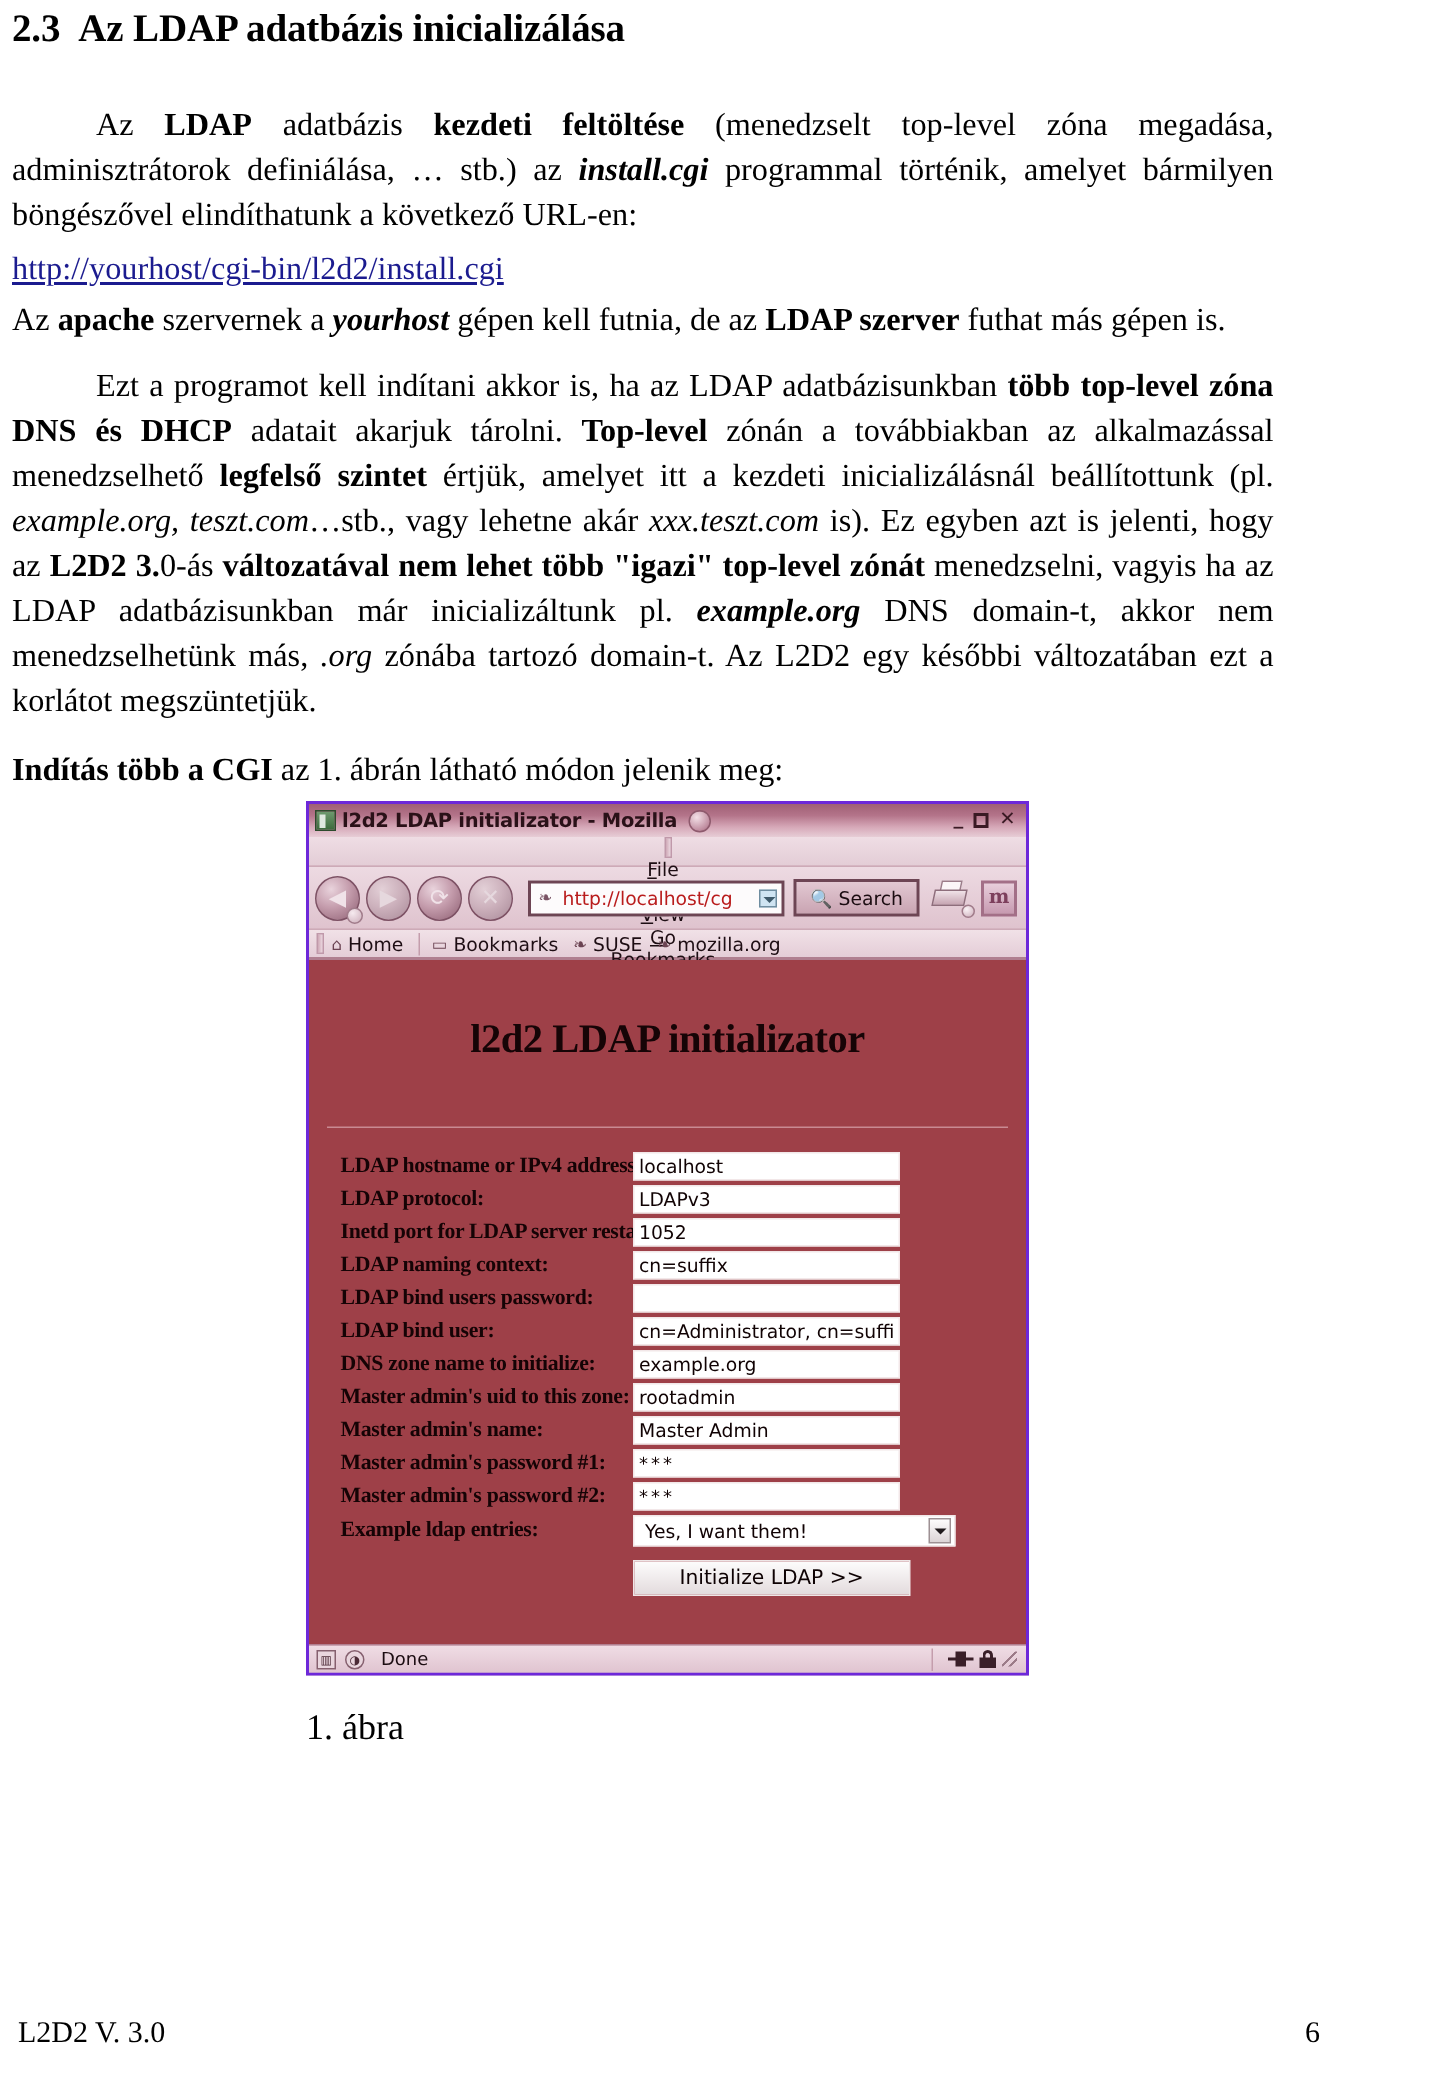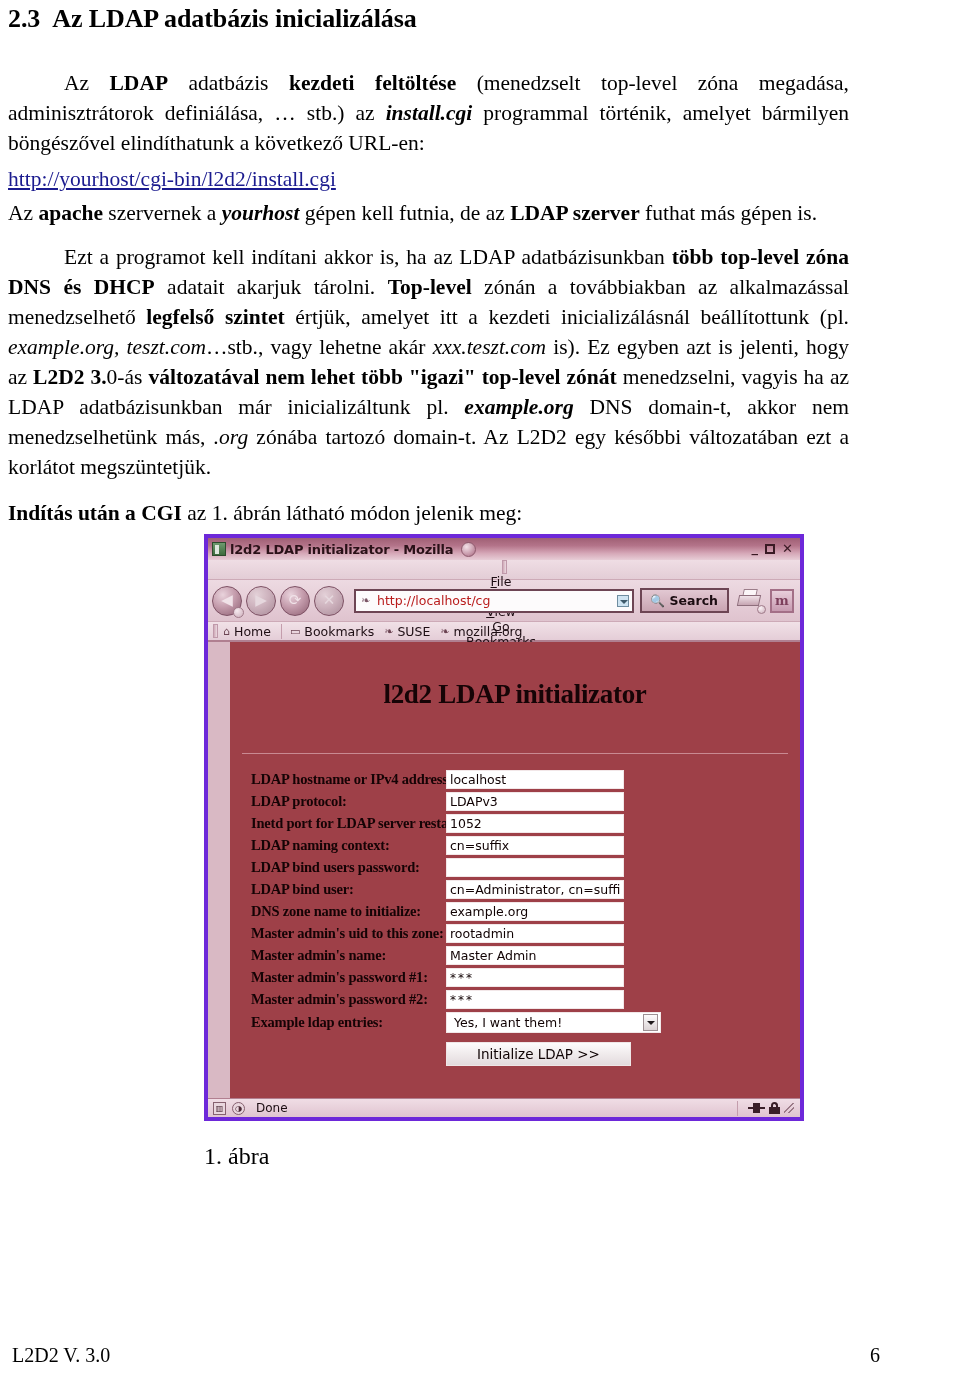--- a/index.html
+++ b/index.html
@@ -57,22 +57,22 @@
   .spacer-3 { height: 16px; }
 
   
   .figure-wrap {
     position: absolute;
     left: 204px;
     top: 534px;
     width: 554px;
   }
   .browser {
-    width: 600px;
-    border: 4px solid #6d28d9;
+    width: 482px;
+    border: 2px solid #6d28d9;
     box-sizing: border-box;
     background: #d9b9c4;
     font-family: "DejaVu Sans", "Liberation Sans", sans-serif;
   }
 
   
   .titlebar {
     height: 22px;
     display: flex;
     align-items: center;
@@ -245,21 +245,21 @@
     display: flex;
     align-items: center;
     gap: 4px;
     padding: 0 9px;
     background: linear-gradient(to bottom,#e2c8d2,#c9a4b2);
     border: 2px solid #6d4554;
     box-sizing: border-box;
     flex: 0 0 auto;
   }
   .searchbtn .glass { font-size: 12px; color: #2f6b33; }
-  .searchbtn .lbl { font-size: 12.5px; font-weight: bold; color: #1b0c11; }
+  .searchbtn .lbl { font-size: 12.5px; font-weight: normal; color: #1b0c11; }
   .printer {
     width: 26px; height: 24px;
     margin-left: 9px;
     flex: 0 0 auto;
     position: relative;
   }
   .printer .body {
     position: absolute; left: 0; top: 6px;
     width: 22px; height: 11px;
     background: linear-gradient(to bottom,#f0e2e8,#c6a5b2);
@@ -325,21 +325,20 @@
     color: #6b4352;
     line-height: 1;
   }
 
   
   .content {
     background: #a0414a;
     background: #9e4048;
     padding: 0;
     position: relative;
-    margin-left: 22px;
   }
   .content-inner { padding: 0 10px 10px 10px; }
   .page-title {
     text-align: center;
     font-family: "Liberation Serif", "DejaVu Serif", serif;
     font-size: 27px;
     font-weight: bold;
     color: #160406;
     padding: 37px 0 43px 0;
     letter-spacing: -0.3px;
@@ -556,21 +555,21 @@
 
   <div class="spacer-2"></div>
 
   <p class="para indent">
     <span>Ezt a programot kell indítani akkor is, ha az LDAP adatbázisunkban </span><span class="b">több top-level zóna DNS és DHCP</span><span> adatait akarjuk tárolni. </span><span class="b">Top-level</span><span> zónán a továbbiakban az alkalmazással menedzselhető </span><span class="b">legfelső szintet</span><span> értjük, amelyet itt a kezdeti inicializálásnál beállítottunk (pl. </span><span class="i">example.org, teszt.com</span><span>…stb., vagy lehetne akár </span><span class="i">xxx.teszt.com</span><span> is). Ez egyben azt is jelenti, hogy az </span><span class="b">L2D2 3.</span><span>0-ás  </span><span class="b">változatával nem lehet több "igazi" top-level zónát</span><span> menedzselni, vagyis ha az LDAP adatbázisunkban már inicializáltunk pl. </span><span class="bi">example.org</span><span> DNS domain-t, akkor nem menedzselhetünk más, </span><span class="i">.org</span><span>  zónába tartozó domain-t. Az L2D2 egy későbbi változatában ezt a korlátot megszüntetjük.</span>
   </p>
 
   <div class="spacer-3"></div>
 
   <p class="para">
-    <span class="b">Indítás után a CGI</span><span> az 1. ábrán látható módon jelenik meg:</span>
+    <span class="b">Indítás több a CGI</span><span> az 1. ábrán látható módon jelenik meg:</span>
   </p>
 </div>
 
 <div class="figure-wrap">
   <div class="browser">
 
     <div class="titlebar">
       <span class="tb-icon"></span>
       <span class="tb-title">l2d2 LDAP initializator - Mozilla</span>
       <span class="tb-throbber"></span>

